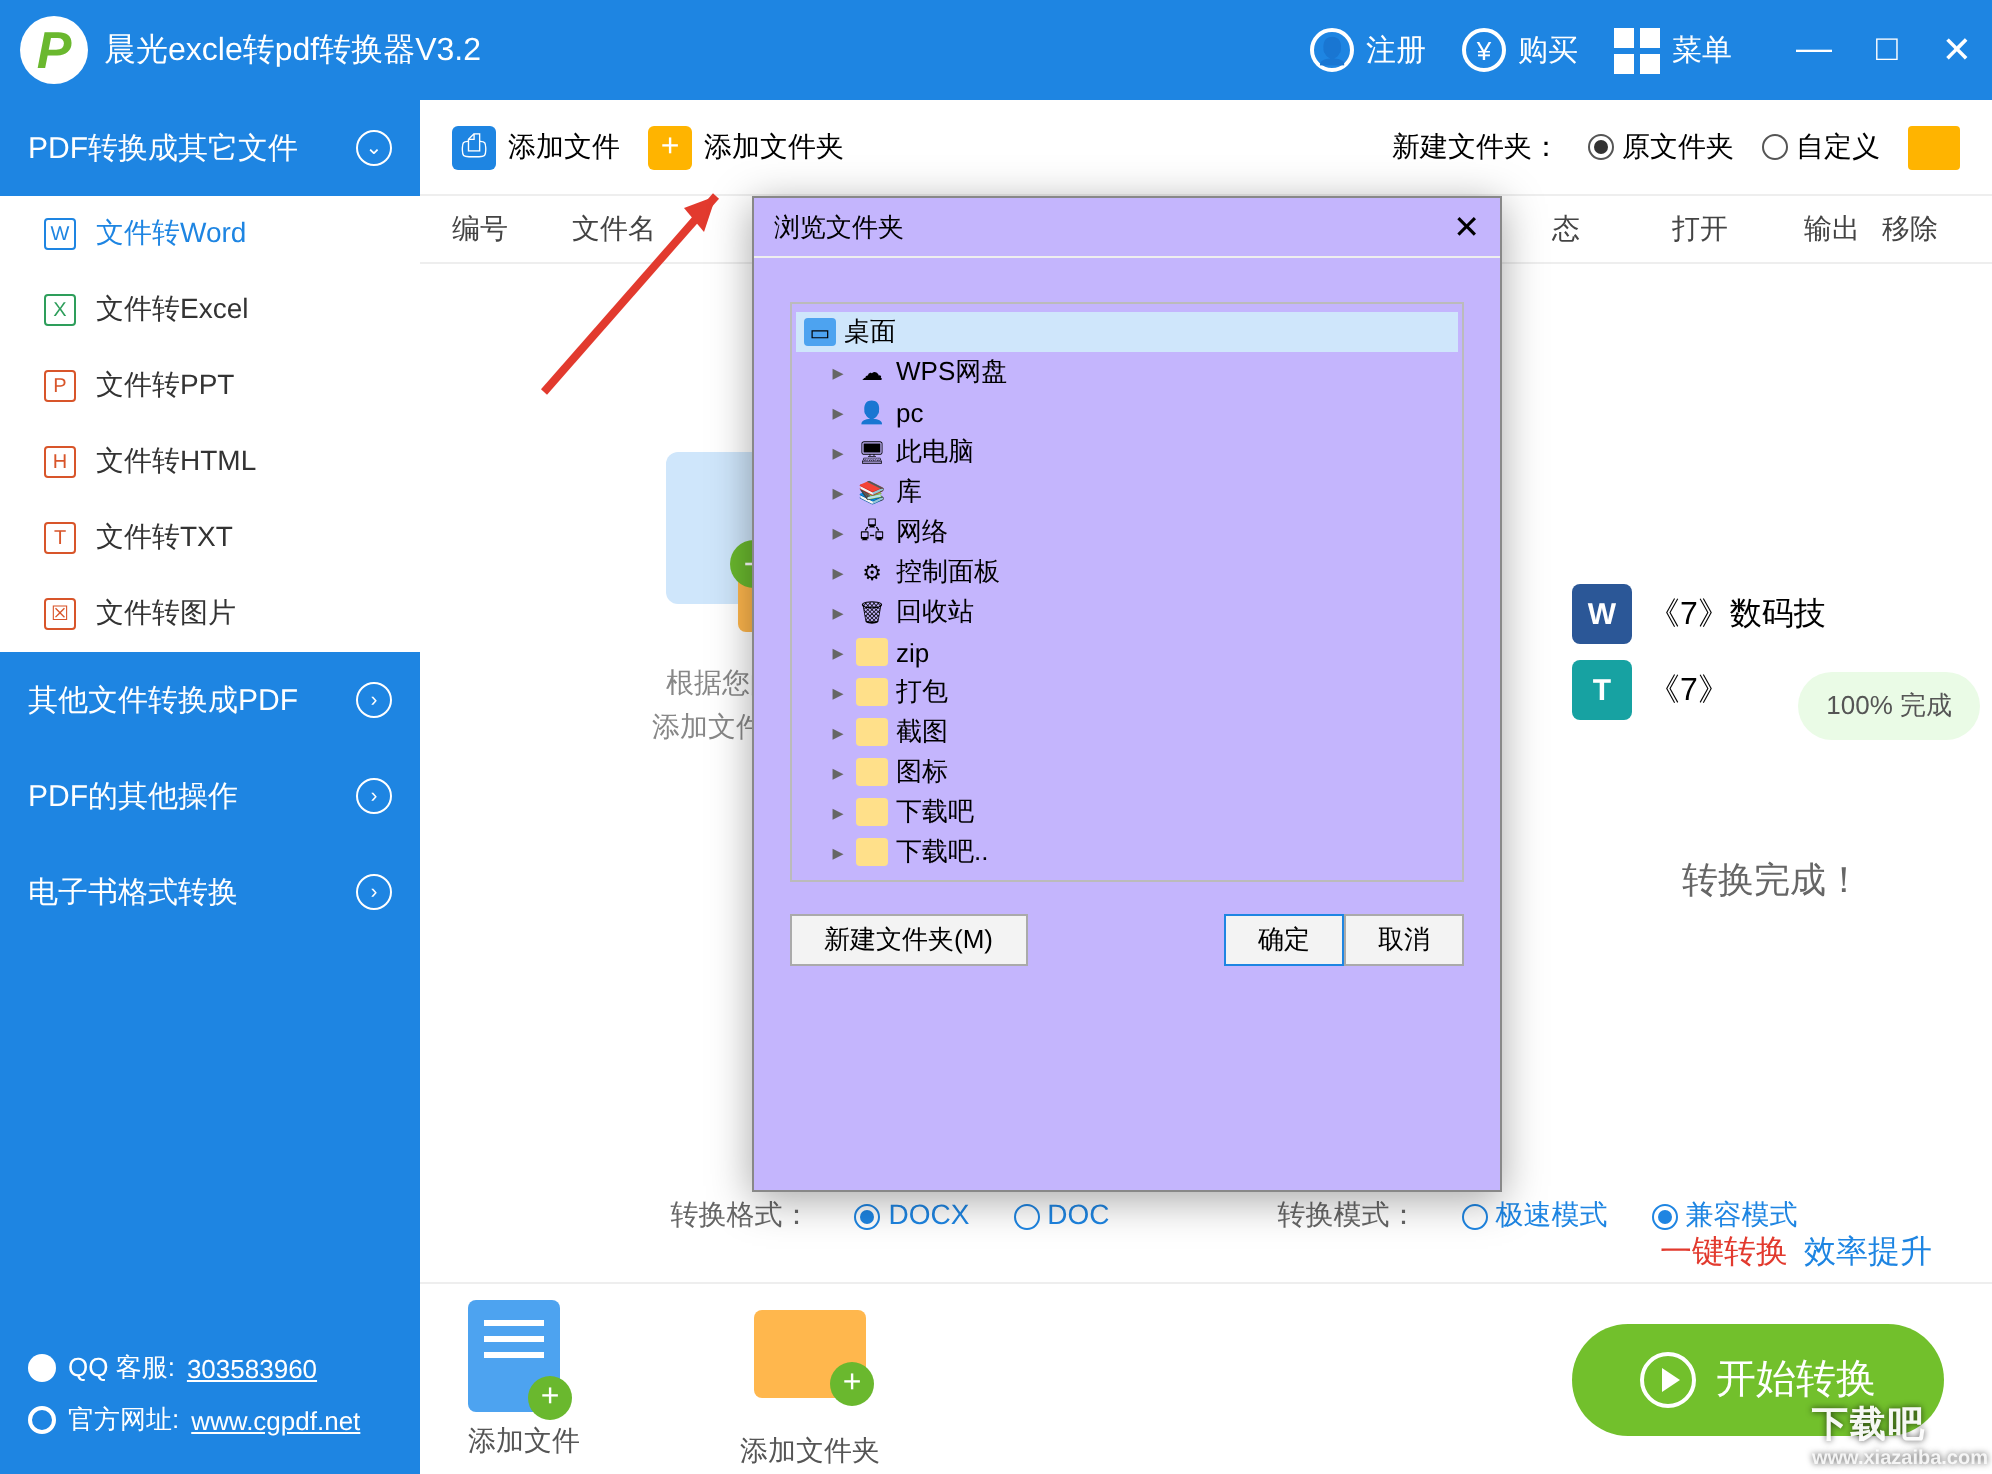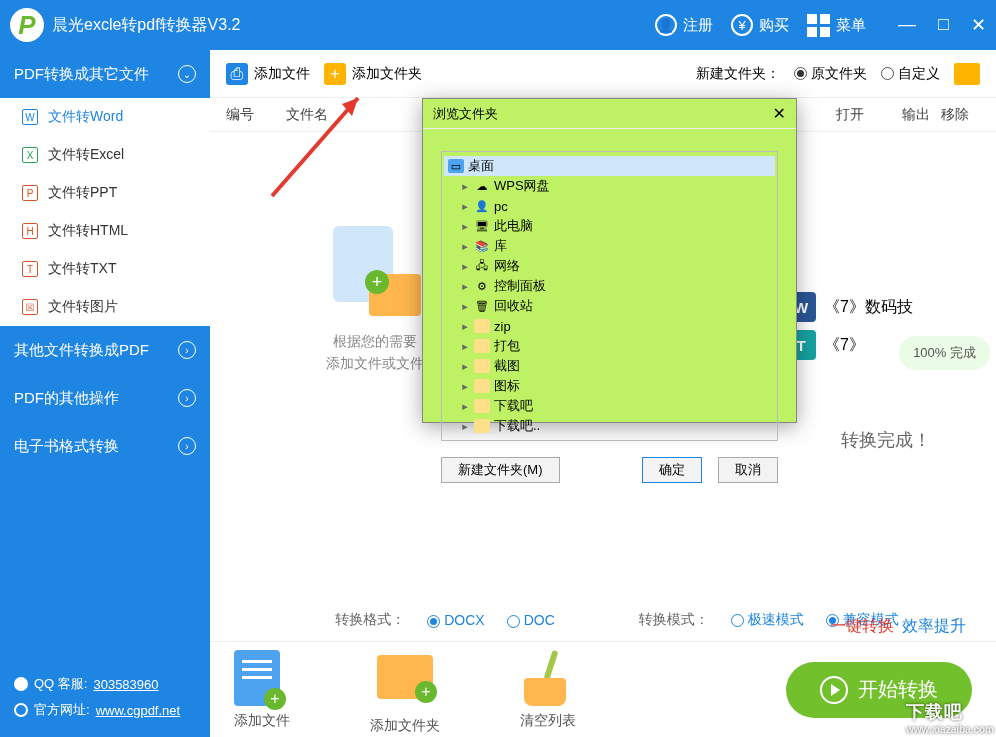--- a/index.html
+++ b/index.html
@@ -50,21 +50,21 @@
 
 
 .red-arrow { position: absolute; left: 262px; top: 86px; width: 120px; height: 120px; pointer-events: none; }
 
 
 .rightcol { position: absolute; right: 10px; top: 160px; width: 200px; text-align: center; }
 .thumb-row { display: flex; align-items: center; gap: 8px; margin-bottom: 8px; }
 .thumb { width: 30px; height: 30px; border-radius: 4px; display: flex; align-items: center; justify-content: center; color: #fff; font-weight: bold; font-size: 15px; }
 .progress-bubble { position: absolute; right: -4px; top: 44px; background: #eafbe6; border-radius: 18px; padding: 8px 14px; font-size: 13px; color: #555; }
 .conv-done { margin-top: 68px; color: #666; font-size: 18px; font-family: Liberation Serif, serif; }
-.formats { position: absolute; left: 210px; right: 0; bottom: 96px; height: 42px; display: flex; align-items: center; justify-content: center; gap: 22px; font-size: 14px; color: #1e85e2; margin-left: 28px; }
+.formats { position: absolute; left: 210px; right: 0; bottom: 96px; height: 42px; display: flex; justify-content: center; gap: 22px; font-size: 14px; color: #1e85e2; margin-left: 28px; }
 .formats .lbl { color: #666; }
 .formats .radio { border-color: #1e85e2; }
 .formats .radio.sel::after { background: #1e85e2; }
 
 
 .bottom-actions { position: absolute; left: 210px; right: 0; bottom: 0; height: 96px; border-top: 1px solid #eee; display: flex; align-items: center; padding: 0 24px; }
 .ba-item { text-align: center; margin-right: 80px; font-size: 14px; color: #555; cursor: pointer; }
 .ba-ic { width: 56px; height: 56px; margin: 0 auto 6px; position: relative; }
 .ba-doc { width: 46px; height: 56px; background: #4da3f0; border-radius: 4px; position: relative; }
 .ba-doc::before { content: ""; position: absolute; top: 10px; left: 8px; right: 8px; height: 3px; background: #fff; box-shadow: 0 8px 0 #fff, 0 16px 0 #fff; }
@@ -88,32 +88,32 @@
 .footer-links a { color: #fff; text-decoration: underline; }
 .footer-links .row { display: flex; align-items: center; gap: 6px; margin-bottom: 8px; }
 .qq-ic { width: 14px; height: 14px; background: #fff; border-radius: 50%; }
 .ie-ic { width: 14px; height: 14px; border: 2px solid #fff; border-radius: 50%; }
 
 
 .watermark { position: absolute; right: 2px; bottom: 2px; font-size: 18px; color: rgba(255,255,255,0.95); font-weight: bold; text-shadow: 0 0 3px rgba(0,0,0,0.7); letter-spacing: 1px; }
 .watermark .sub { font-size: 10px; display: block; color: rgba(255,255,255,0.85); letter-spacing: 0; }
 
 
-.dialog { position: absolute; left: 376px; top: 98px; width: 375px; height: 325px; background: #bef264; border: 1px solid #888; box-shadow: 0 4px 20px rgba(0,0,0,0.35); font-size: 13px; margin-left: 46px; }
+.dialog { position: absolute; left: 376px; top: 98px; width: 375px; height: 498px; background: #c4b5fd; border: 1px solid #888; box-shadow: 0 4px 20px rgba(0,0,0,0.35); font-size: 13px; }
 .dlg-title { height: 30px; display: flex; align-items: center; padding: 0 10px; border-bottom: 1px solid #eee; }
 .dlg-title .x { margin-left: auto; font-size: 16px; cursor: pointer; }
 .dlg-body { padding: 22px 18px 0; }
 .tree { border: 1px solid #bbb; height: 290px; overflow: auto; padding: 4px 2px; }
 .tree-node { display: flex; align-items: center; height: 20px; gap: 4px; cursor: pointer; padding-left: 4px; }
 .tree-node.root { background: #cfe6fb; }
 .tree-node .exp { width: 10px; text-align: center; color: #666; font-size: 11px; }
 .tree-node .ticon { width: 16px; height: 14px; display: inline-flex; align-items: center; justify-content: center; font-size: 11px; }
 .t-folder { background: #ffe08a; border-radius: 2px; }
 .t-blue { background: #4da3f0; border-radius: 2px; }
-.dlg-btns { display: flex; gap: 16px; padding: 16px 18px; justify-content: flex-start; }
+.dlg-btns { display: flex; gap: 0; padding: 16px 18px; justify-content: flex-start; }
 .dlg-btns button { height: 26px; padding: 0 16px; background: #f3f3f3; border: 1px solid #aaa; font-size: 13px; cursor: pointer; }
 .dlg-btns .new { margin-right: auto; }
 .dlg-btns .ok { border-color: #1e85e2; color: #000; }
 </style>
 </head>
 <body>
 
 <div class="titlebar">
   <div class="logo">P</div>
   <div class="app-title">晨光excle转pdf转换器V3.2</div>
@@ -278,29 +278,20 @@
     <div>添加文件</div>
   </div>
   <div class="ba-item">
     <div class="ba-ic">
         <div class="ba-folder">
           <div class="plus">+</div>
         </div>
       </div>
     <div>添加文件夹</div>
   </div>
-  <div class="ba-item">
-    <div class="ba-ic">
-        <div class="ba-broom">
-          <div class="stick"></div>
-          <div class="brush"></div>
-        </div>
-      </div>
-    <div>清空列表</div>
-  </div>
   <div class="start-btn">
     <span class="play"></span>
     <span>开始转换</span>
   </div>
 </div>
 
 <div class="dialog">
   <div class="dlg-title">
     <span>浏览文件夹</span>
     <span class="x">✕</span>

